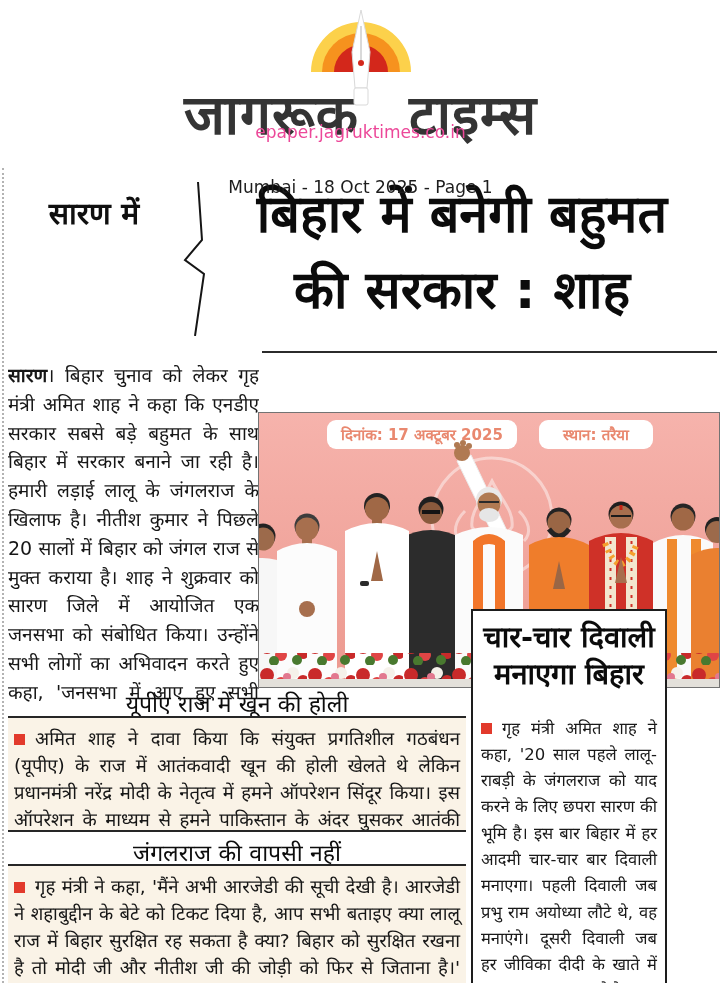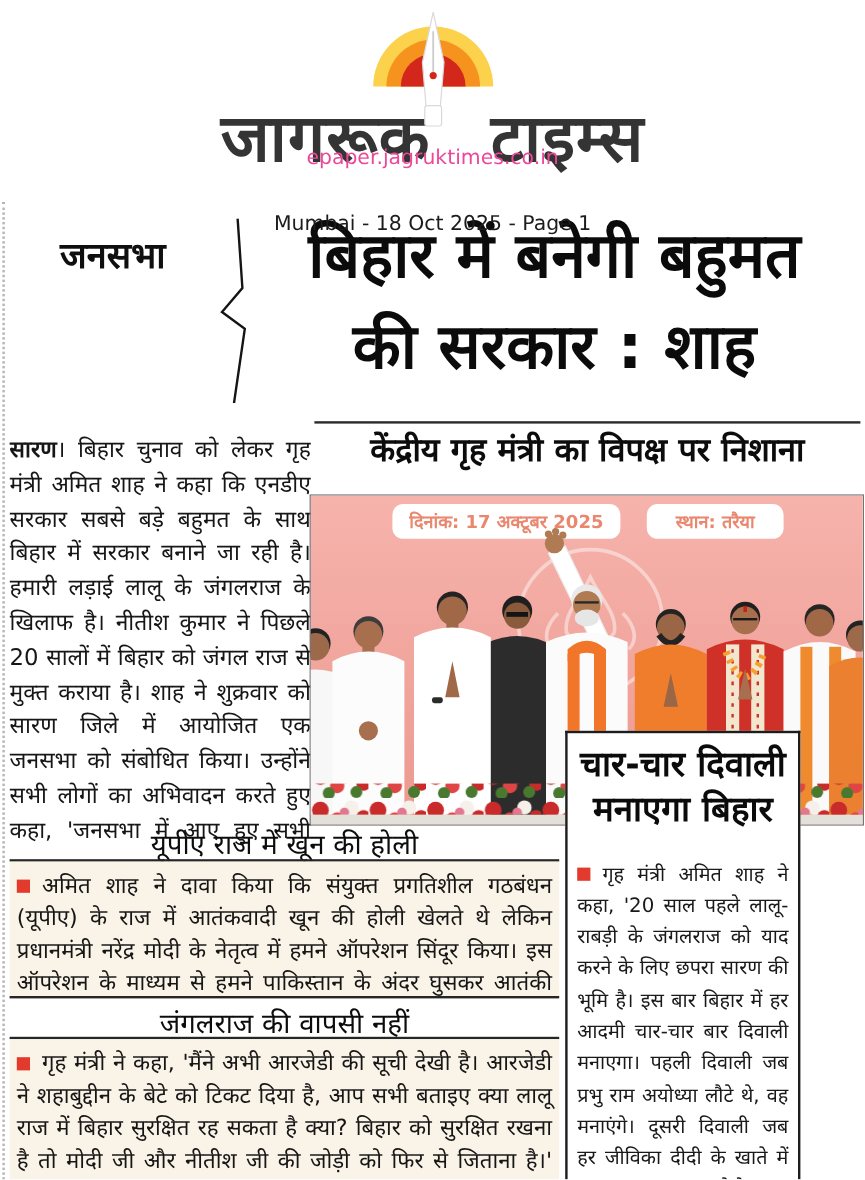--- a/index.html
+++ b/index.html
@@ -67,36 +67,35 @@
       <line x1="55" y1="16" x2="55" y2="50" stroke="#cccccc" stroke-width="1.5"></line>
       <circle cx="55" cy="53" r="3" fill="#d3271b"></circle>
     </svg>
     <div class="site-line">epaper.jagruktimes.co.in</div>
     <div class="edition-line">Mumbai - 18 Oct 2025 - Page 1</div>
   </div>
 
   <div class="left-dotted"></div>
 
   <div class="kicker">
-    <div>जनसभा</div>
+    <div>सारण में</div>
   </div>
 
   <svg class="zigzag" width="28" height="154" viewBox="0 0 28 154">
     <polyline points="15,0 19,58 2,78 21,92 12,154" fill="none" stroke="#151515" stroke-width="2"></polyline>
   </svg>
 
   <div class="headline">
     <div>बिहार में बनेगी बहुमत</div>
     <div>की सरकार : शाह</div>
   </div>
 
   <p class="lead-body"><b>सारण</b><span>। बिहार चुनाव को लेकर गृह मंत्री अमित शाह ने कहा कि एनडीए सरकार सबसे बड़े बहुमत के साथ बिहार में सरकार बनाने जा रही है। हमारी लड़ाई लालू के जंगलराज के खिलाफ है। नीतीश कुमार ने पिछले 20 सालों में बिहार को जंगल राज से मुक्त कराया है। शाह ने शुक्रवार को सारण जिले में आयोजित एक जनसभा को संबोधित किया। उन्होंने सभी लोगों का अभिवादन करते हुए कहा, 'जनसभा में आए हुए सभी माताओं-बहनों और आप सभी लोगों को मेरा प्रणाम, राम राम।</span></p>
 
   <div class="center-rule"></div>
-  <div class="subheading">केंद्रीय गृह मंत्री का विपक्ष पर निशाना</div>
 
   <div class="photo">
     <svg width="460" height="274" viewBox="0 0 460 274">
       <defs>
         <linearGradient id="pinkbg" x1="0" y1="0" x2="0" y2="1">
           <stop offset="0" stop-color="#f6b3ac"></stop>
           <stop offset="1" stop-color="#ec998f"></stop>
         </linearGradient>
         <pattern id="flowers" width="48" height="28" patternUnits="userSpaceOnUse">
           <circle cx="8" cy="10" r="7" fill="#c92a2a"></circle>

